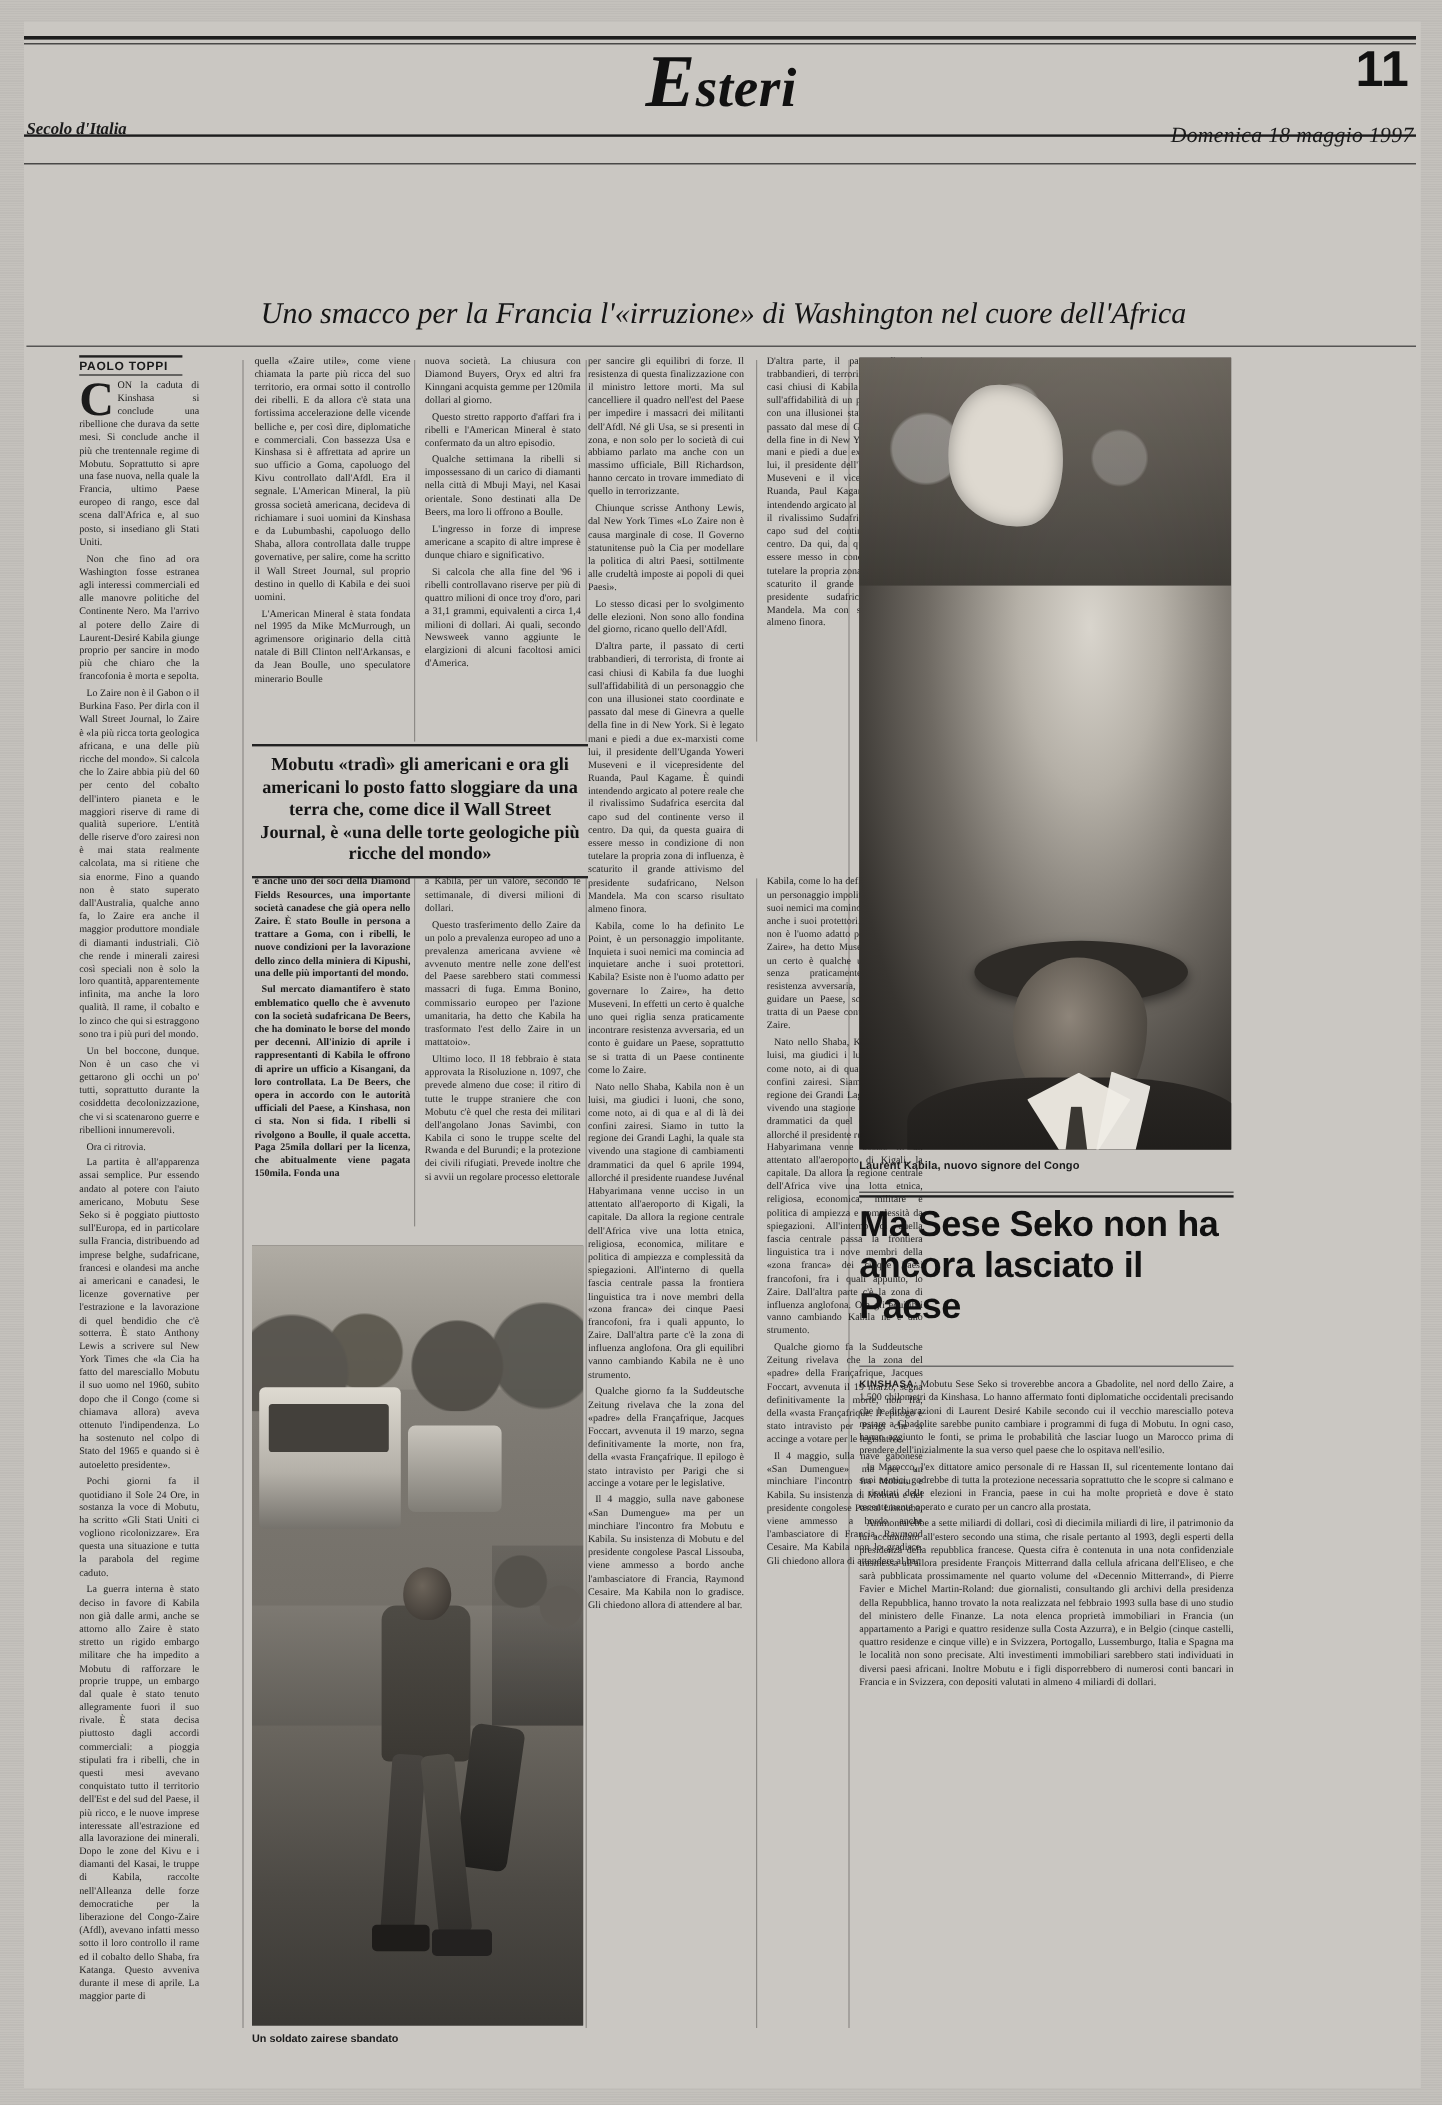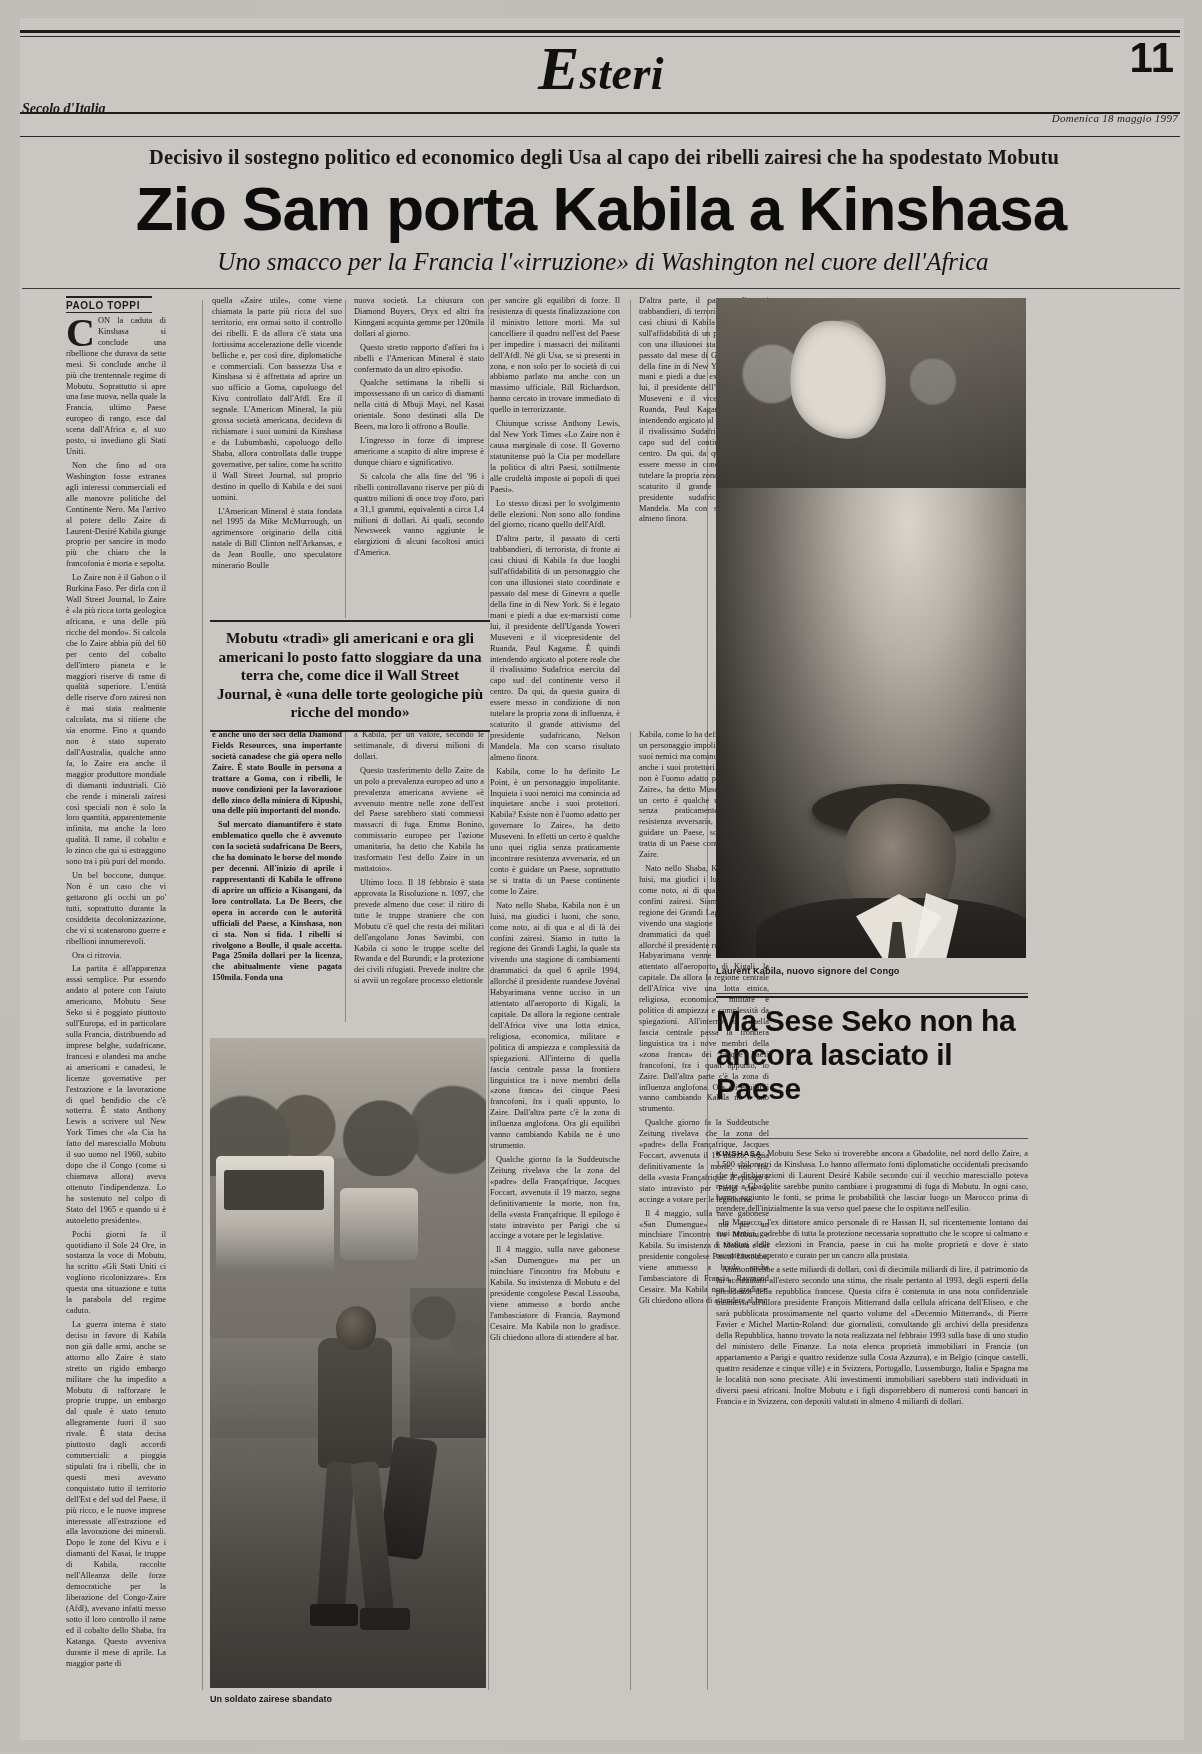--- a/index.html
+++ b/index.html
@@ -57,23 +57,23 @@
     position:absolute; left:20px; right:22px; top:112px;
     height:2px; background:#1d1d1d;
   }
   .paper-name {
     position:absolute; left:22px; top:101px;
     font-family:"Liberation Serif", serif;
     font-weight:bold; font-style:italic;
     font-size:14px;
   }
   .issue-date {
-    position:absolute; right:24px; top:112px;
-    font-family:"Liberation Serif", serif;
-    font-size:11px;
+    position:absolute; right:24px; top:102px;
+    font-family:"Liberation Serif", serif;
+    font-size:18px;
     font-style:italic;
     letter-spacing:0.3px;
   }
   .rule-mid2 {
     position:absolute; left:20px; right:22px; top:136px;
     height:1px; background:#2a2a2a;
   }
 
   
   .kicker {
@@ -382,22 +382,20 @@
   <div class="section-title">
     <span class="dropcap">E</span><span>steri</span>
   </div>
   <div class="page-number">11</div>
 
   <div class="rule-mid"></div>
   <div class="paper-name">Secolo d'Italia</div>
   <div class="issue-date">Domenica 18 maggio 1997</div>
   <div class="rule-mid2"></div>
 
-  <div class="kicker">Decisivo il sostegno politico ed economico degli Usa al capo dei ribelli zairesi che ha spodestato Mobutu</div>
-  <div class="headline">Zio Sam porta Kabila a Kinshasa</div>
   <div class="subhead">Uno smacco per la Francia l'«irruzione» di Washington nel cuore dell'Africa</div>
   <div class="rule-underhead"></div>
 
   <div class="byline">PAOLO TOPPI</div>
 
   <div class="vline" style="left:202px; top:300px; height:1390px;"></div>
   <div class="vline" style="left:345px; top:300px; height:318px;"></div>
   <div class="vline" style="left:488px; top:300px; height:318px;"></div>
   <div class="vline" style="left:630px; top:300px; height:318px;"></div>
   <div class="vline" style="left:345px; top:732px; height:290px;"></div>

